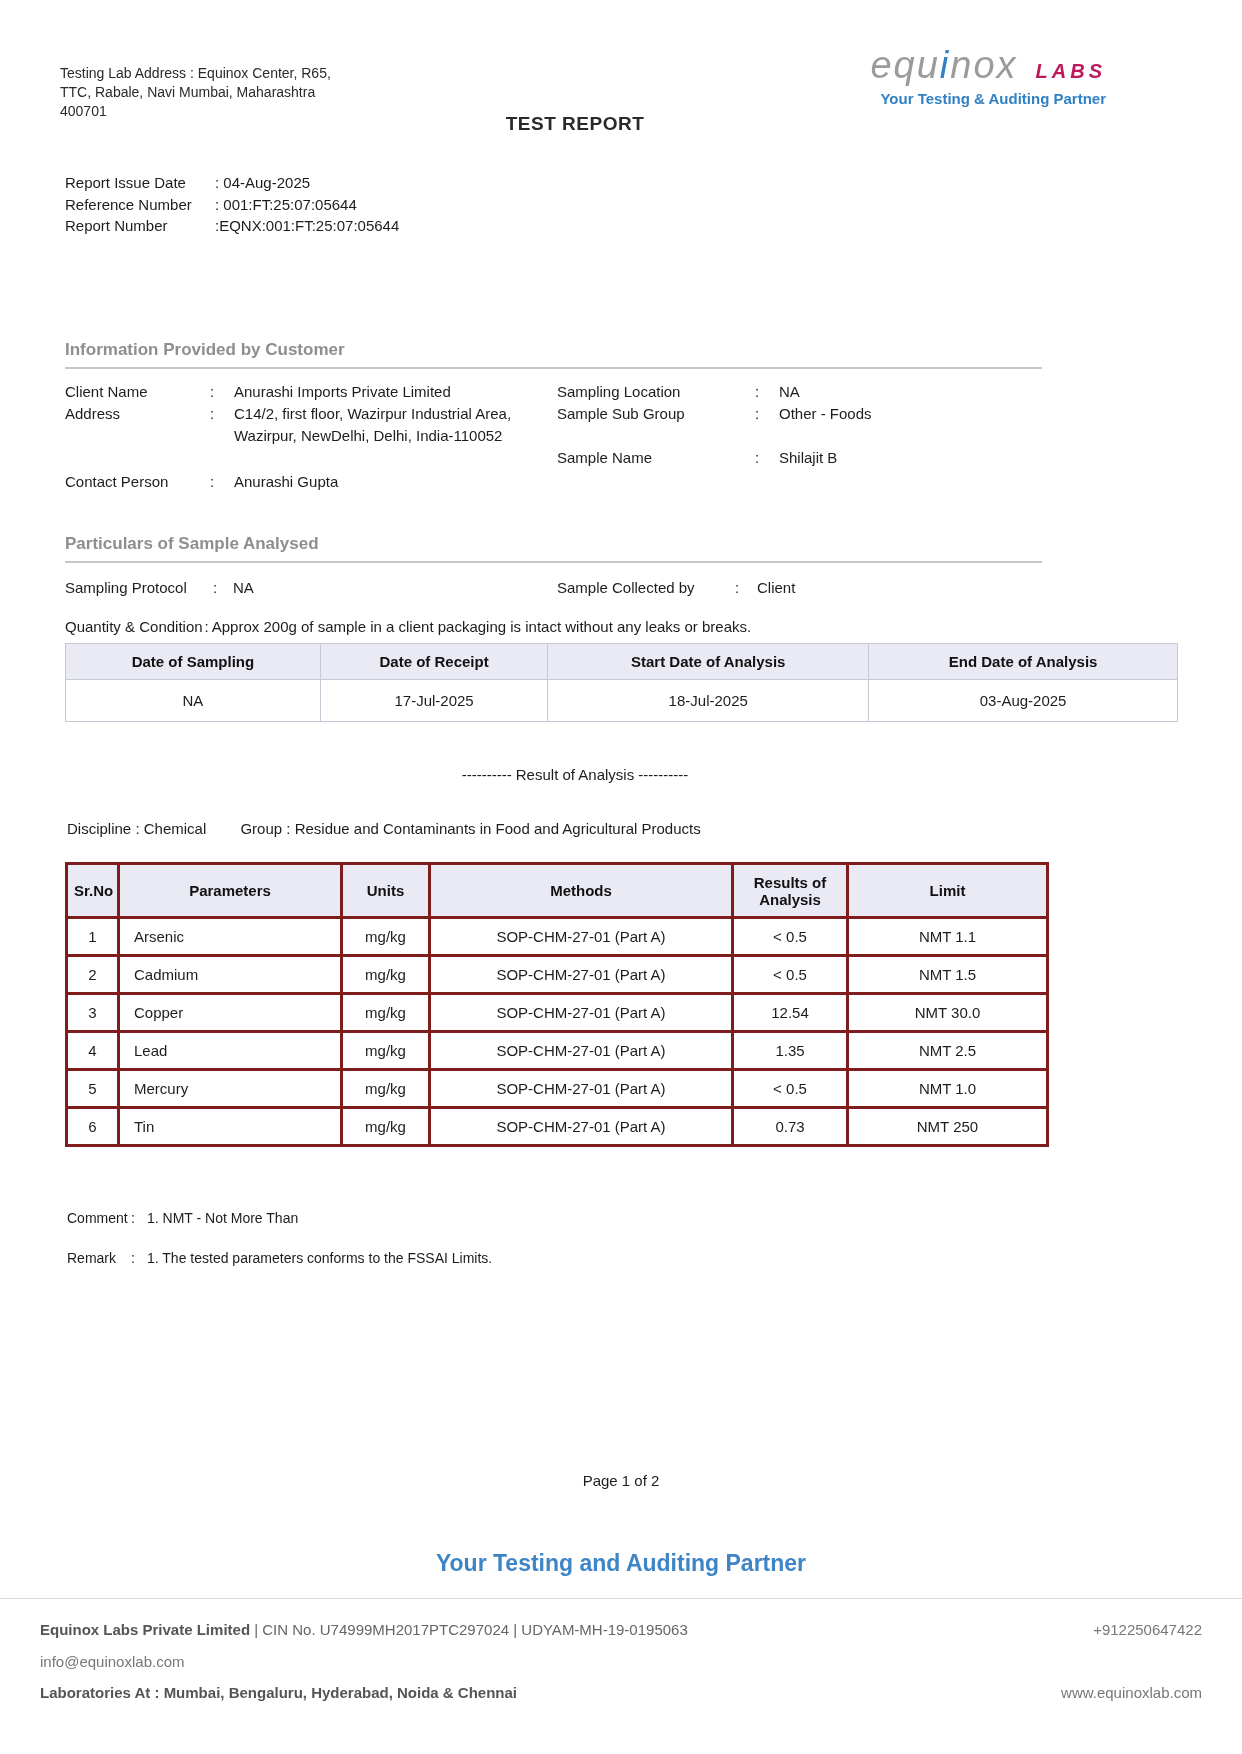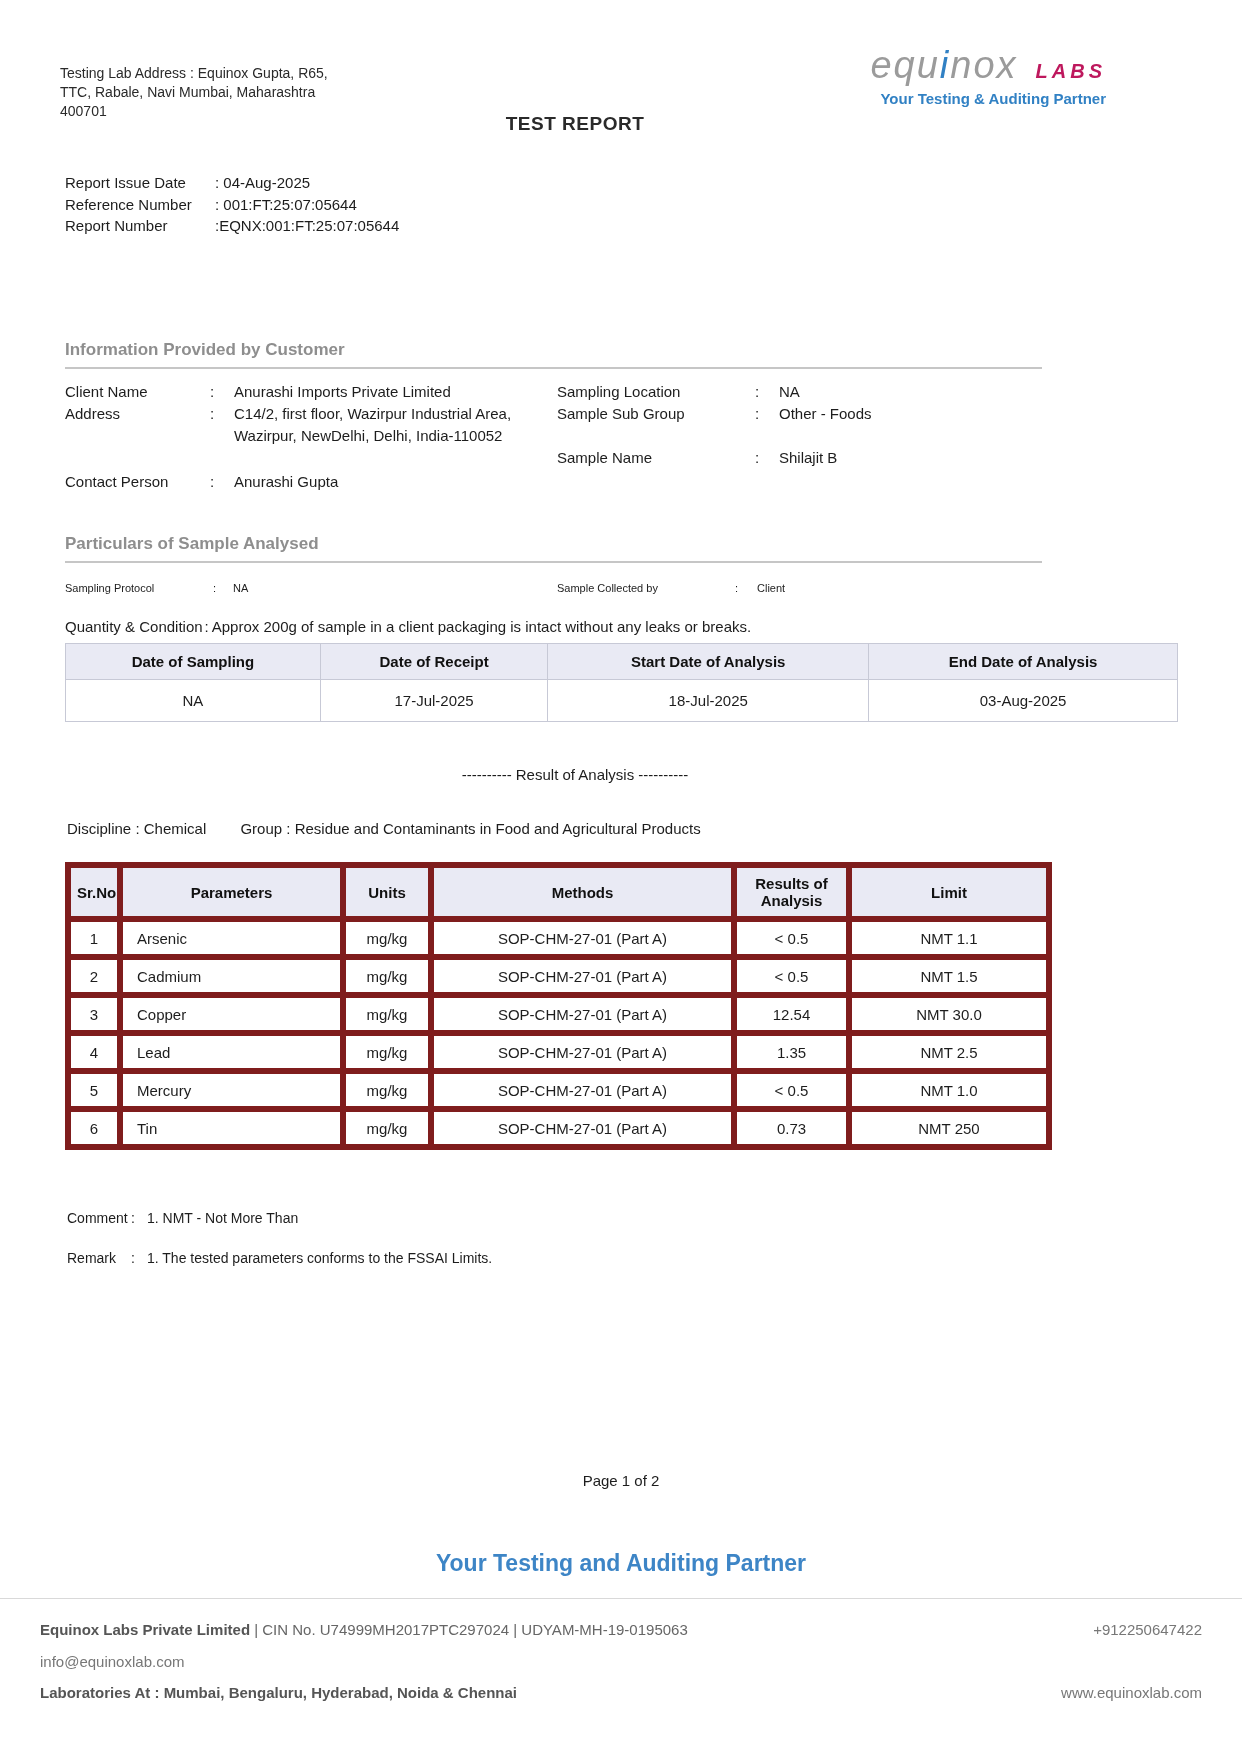--- a/index.html
+++ b/index.html
@@ -31,41 +31,41 @@
   .col-right { flex:1; }
   .kv { display:flex; line-height:22px; }
   .kv .k { flex:none; }
   .col-left .k { width:145px; }
   .col-right .k { width:198px; }
   .kv .c { flex:none; width:24px; text-align:left; }
   .kv .v { flex:1; }
   .mt24 { margin-top:24px; }
   .mt22 { margin-top:22px; }
 
-  .part-row { display:flex; margin-top:14px; font-size:11px; line-height:22px; }
+  .part-row { display:flex; margin-top:14px; font-size:15px; line-height:22px; }
   .part-row .half-l { width:492px; display:flex; }
   .part-row .half-l .k { width:148px; } .part-row .half-l .c { width:20px; }
   .part-row .half-r { flex:1; display:flex; }
   .part-row .half-r .k { width:178px; } .part-row .half-r .c { width:22px; }
   .qty-row { display:flex; margin-top:17px; font-size:15px; line-height:22px; }
   .qty-row .k { flex:none; } .qty-row .c { flex:none; padding:0 3px 0 2px; }
 
   
   table { border-collapse:collapse; font-size:15px; }
   .date-table { position:absolute; left:65px; top:643px; width:1113px; }
   .date-table th, .date-table td { border:1px solid #c7c9d6; text-align:center; }
   .date-table th { background:#e9eaf4; height:36px; font-weight:bold; color:#111; }
   .date-table td { height:42px; }
 
   .res-heading { position:absolute; left:0; top:766px; width:1150px; text-align:center; font-size:15px; }
   .disc-line { position:absolute; left:67px; top:820px; font-size:15px; }
   .disc-line .grp { margin-left:30px; }
 
   .results-table { position:absolute; left:65px; top:862px; width:981px; table-layout:fixed; }
-  .results-table th, .results-table td { border:6px solid #7f1d1d; text-align:center; }
+  .results-table th, .results-table td { border:3px solid #7f1d1d; text-align:center; }
   .results-table th { background:#e9eaf4; height:54px; font-weight:bold; color:#111; padding:0 6px; }
   .results-table td { height:38px; }
   .results-table td.param { text-align:left; padding-left:14px; }
   .w-srno{width:52px;} .w-param{width:223px;} .w-units{width:88px;}
   .w-methods{width:303px;} .w-results{width:115px;} .w-limit{width:200px;}
 
   
   .note { position:absolute; left:67px; font-size:14px; display:flex; line-height:20px; }
   .note .k { flex:none; width:58px; } .note .c { flex:none; width:16px; text-align:center; }
   .note .t { flex:none; padding-left:6px; }
@@ -80,21 +80,21 @@
   .f-row { display:flex; justify-content:space-between; line-height:31.5px; }
   .f-bold { font-weight:bold; color:#555; }
   .f-right { color:#777; }
 </style>
 </head>
 <body>
 
 <div class="page">
 
   <div class="addr">
-    <div>Testing Lab Address : Equinox Gupta, R65,</div>
+    <div>Testing Lab Address : Equinox Center, R65,</div>
     <div>TTC, Rabale, Navi Mumbai, Maharashtra</div>
     <div>400701</div>
   </div>
 
   <div class="logo">
     <div class="logo-row">
       <span class="logo-word"><span>equ</span><span class="blue-i">i</span><span>nox</span></span>
       <span class="logo-labs">LABS</span>
     </div>
     <div class="logo-tag">Your Testing &amp; Auditing Partner</div>

